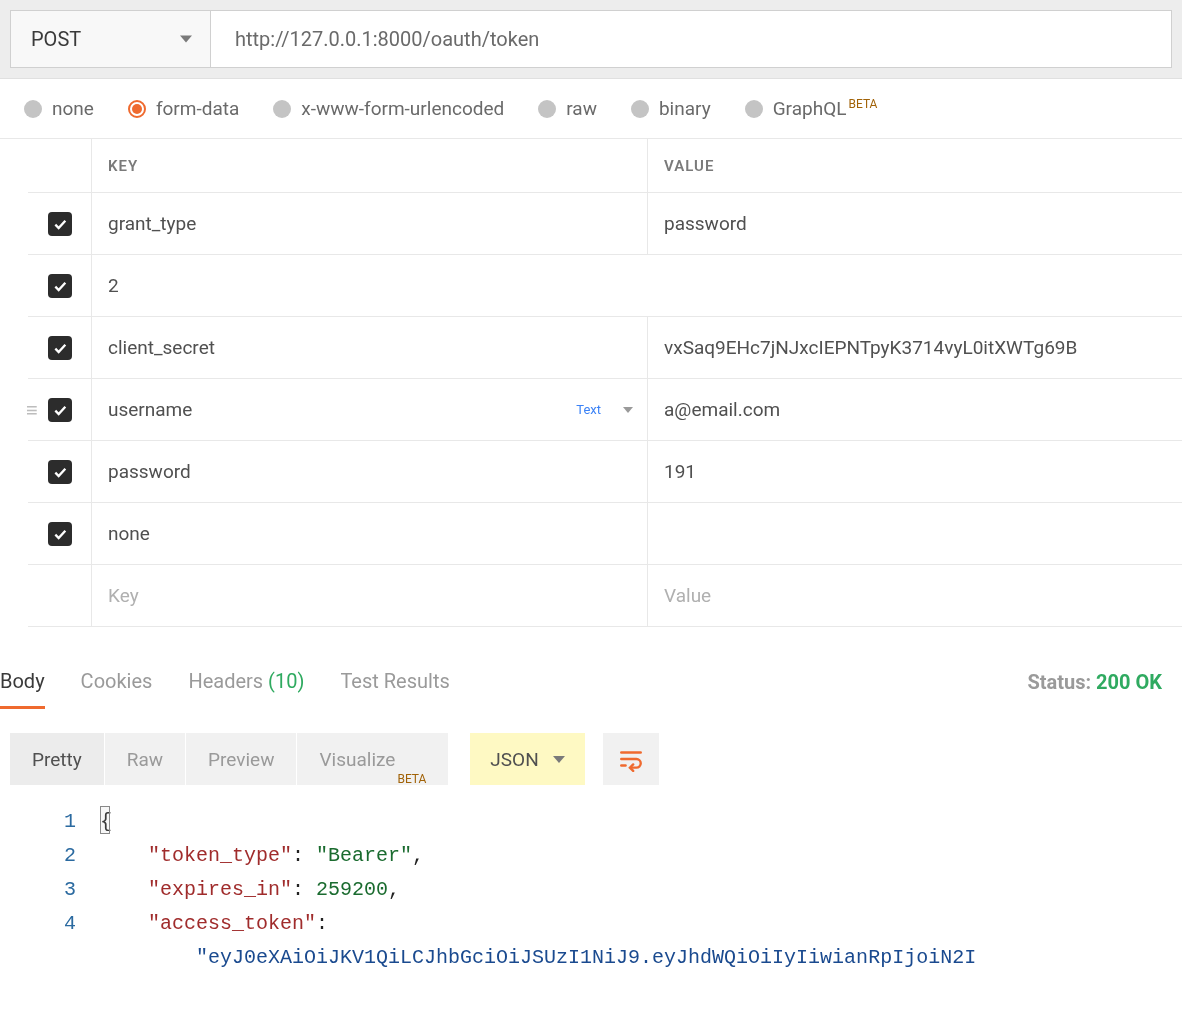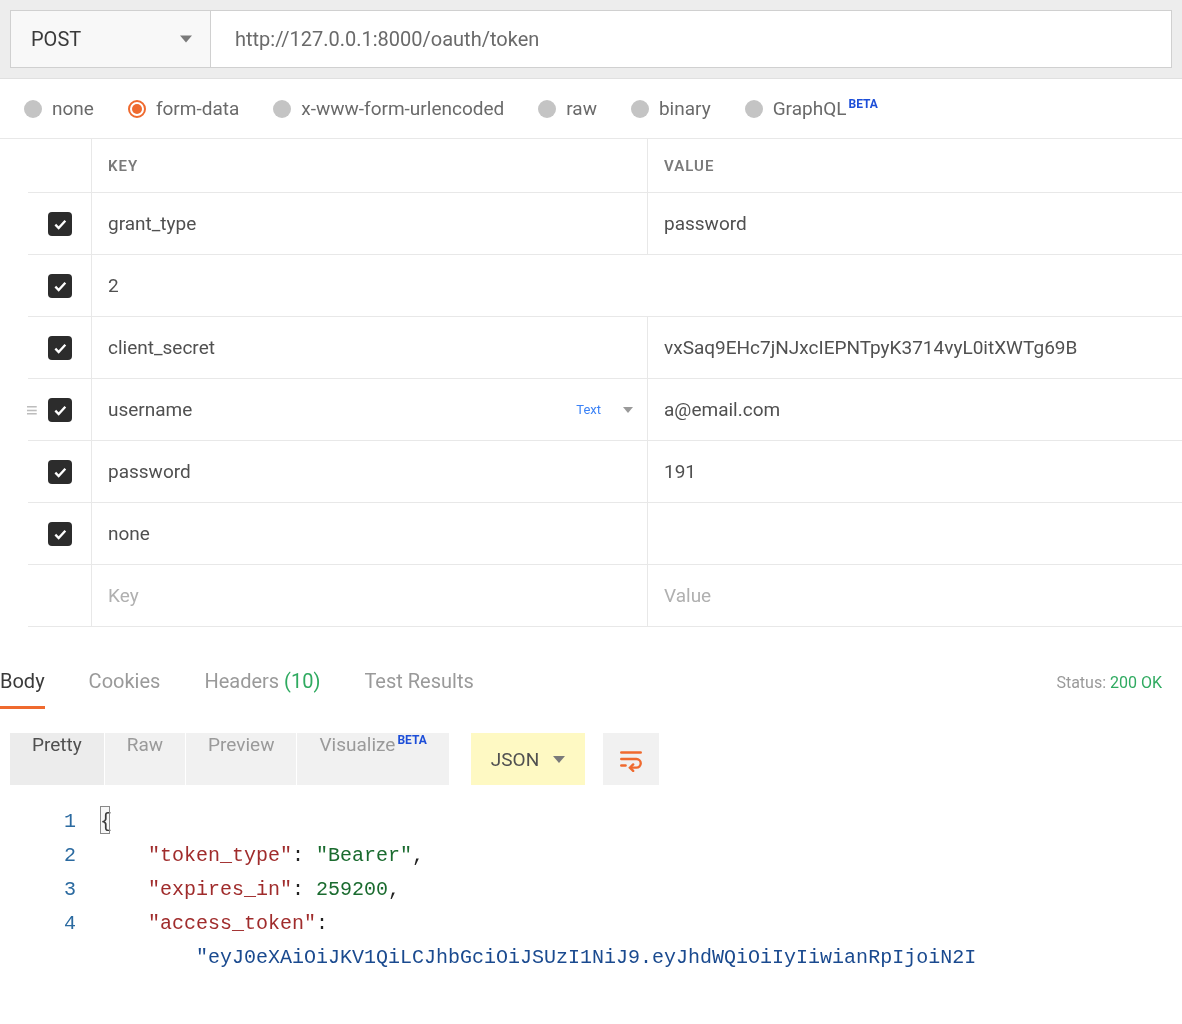--- a/index.html
+++ b/index.html
@@ -79,25 +79,26 @@
   }
   .radio-dot.selected::after {
     content: "";
     position: absolute;
     left: 2px; top: 2px;
     width: 10px; height: 10px;
     border-radius: 50%;
     background: #ef6a2f;
   }
   .beta {
-    color: #1d4ed8;
+    color: #a16207;
     font-size: 12px;
-    font-weight: 700;
+    font-weight: 400;
     vertical-align: super;
     margin-left: 2px;
+    margin-top: 40px;
   }
   .kv-table {
     width: 100%;
     border-top: 1px solid #e8e8e8;
   }
   .kv-row {
     display: flex;
     border-bottom: 1px solid #e8e8e8;
     min-height: 62px;
     align-items: stretch;
@@ -179,21 +180,20 @@
     color: #bdbdbd;
     font-size: 20px;
     line-height: 6px;
   }
   .spacer { height: 20px; }
   .response-tabs {
     display: flex;
     align-items: center;
     padding: 10px 8px 0 0;
     position: relative;
-    gap: 8px;
   }
   .resp-tab {
     padding: 12px 18px 14px 0;
     margin-right: 18px;
     color: #9a9a9a;
     font-size: 20px;
     cursor: pointer;
     position: relative;
   }
   .resp-tab.active {
@@ -204,37 +204,39 @@
     position: absolute;
     left: 0; right: 18px; bottom: -2px;
     height: 3px;
     background: #ef6a2f;
   }
   .resp-tab .count {
     color: #2faa60;
   }
   .status-box {
     margin-left: auto;
-    font-size: 16px;
+    font-size: 20px;
     color: #9a9a9a;
     padding-right: 12px;
+    font-weight: bold;
   }
   .status-box .ok {
     color: #2faa60;
   }
   .response-toolbar {
     display: flex;
     align-items: center;
     padding: 16px 0 16px 10px;
     gap: 0;
     margin-top: 10px;
   }
   .seg {
     height: 52px;
     display: flex;
+    align-items: center;
     padding: 0 22px;
     background: #f1f1f1;
     color: #9a9a9a;
     font-size: 19px;
     cursor: pointer;
     border-right: 1px solid #ffffff;
   }
   .seg.active {
     color: #505050;
     background: #ececec;

